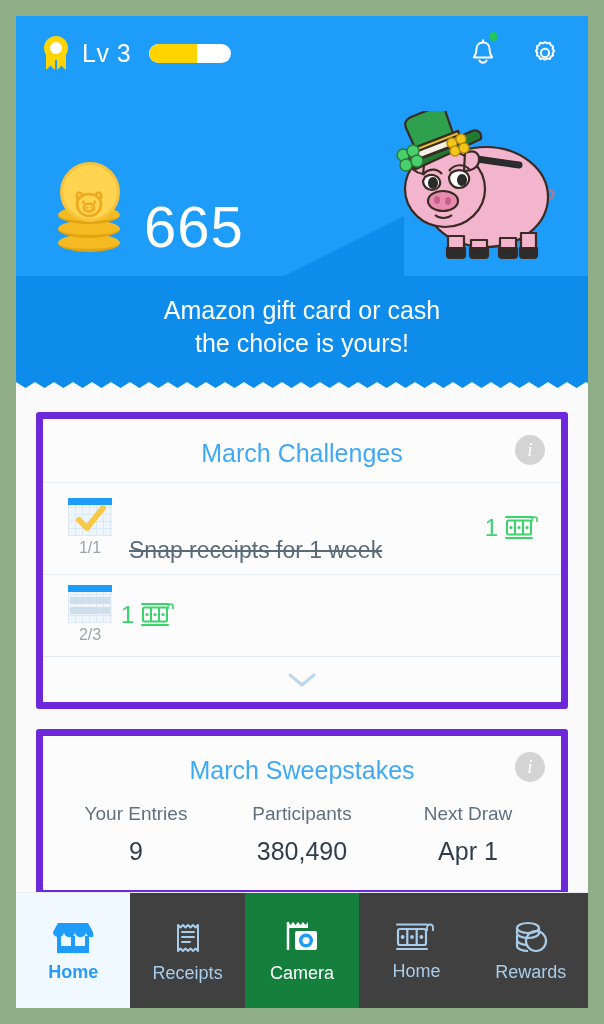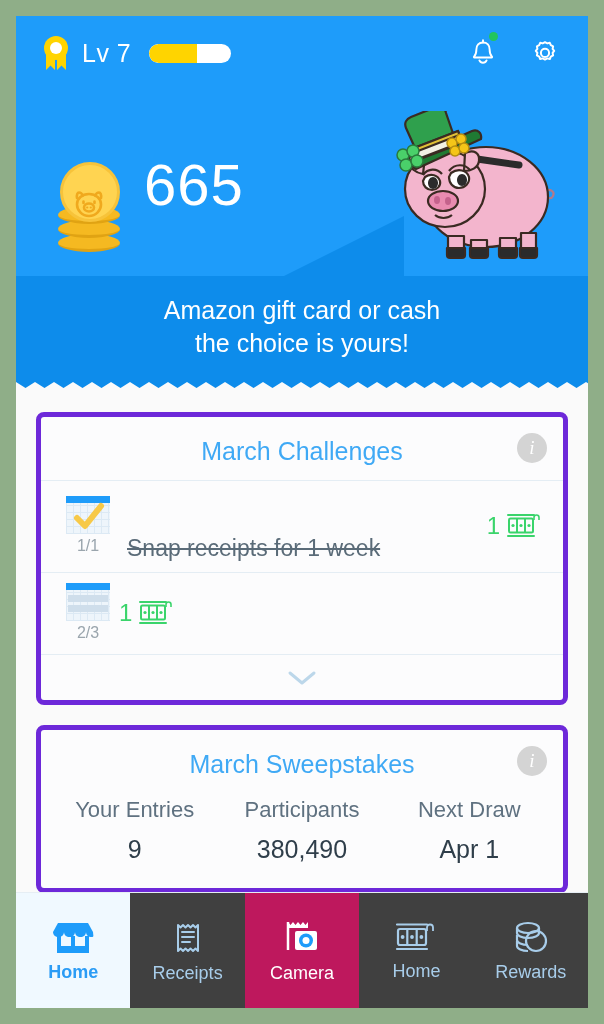--- a/index.html
+++ b/index.html
@@ -64,21 +64,21 @@
   .progress-fill { height:100%; background:#ffd400; border-radius:10px 0 0 10px; }
   .hdr-actions { margin-left:auto; display:flex; align-items:center; gap:28px; position:relative; }
   .icon-btn { width:34px; height:34px; position:relative; cursor:pointer; }
   .notif-dot {
     position:absolute; width:9px; height:9px; border-radius:50%;
     background:#22c55e; right:2px; top:-4px;
   }
   
   .coin-row {
     position:absolute; left:34px; top:140px;
-    display:flex; align-items:flex-start; gap:16px;
+    display:flex; align-items:flex-end; gap:16px;
   }
   .coin-stack { width:78px; height:100px; position:relative; }
   .coin-disc {
     position:absolute; left:8px; width:62px; height:18px;
     background:#f5b921; border-radius:50%;
     border-bottom:3px solid #e0a313;
   }
   .coin-top {
     position:absolute; left:10px; top:6px;
     width:60px; height:60px; border-radius:50%;
@@ -96,21 +96,21 @@
     text-align:center; position:relative;
   }
   .banner-line { color:#ffffff; font-size:25px; font-weight:300; line-height:1.3; }
   .zigzag { height:13px; width:100%; flex:0 0 auto; }
   
   .content {
     flex:1 1 auto; background:#fafafa; padding:24px 20px 0;
     overflow:hidden;
   }
   .card {
-    background:#fcfcfd; border:5px solid #6d28d9; border-radius:8px;
+    background:#fcfcfd; border:7px solid #6d28d9; border-radius:3px;
     margin-bottom:20px; overflow:hidden;
   }
   .card-head { position:relative; padding:20px 0 14px; text-align:center; }
   .card-title { color:#3fa9f5; font-size:25px; font-weight:400; }
   .info-icon {
     position:absolute; right:16px; top:16px;
     width:30px; height:30px; border-radius:50%;
     background:#d4d4d4; color:#ffffff;
     font-size:19px; font-style:italic; font-family:"Liberation Serif", serif;
     display:flex; align-items:center; justify-content:center;
@@ -144,55 +144,55 @@
   .ch-label.done { text-decoration:line-through; color:#5a6b78; }
   .ch-reward { display:flex; align-items:center; gap:7px; flex:0 0 auto; padding-right:6px; }
   .ch-reward-num { color:#3ad46b; font-size:24px; font-weight:400; }
   .ch-expand {
     border-top:1px solid #e4edf4; height:46px;
     display:flex; align-items:center; justify-content:center; cursor:pointer;
   }
   
   .sw-grid { display:flex; padding:4px 10px 24px; }
   .sw-col { flex:1 1 0; text-align:center; }
-  .sw-head { font-size:22px; color:#5f7180; font-weight:400; }
+  .sw-head { font-size:19px; color:#5f7180; font-weight:400; }
   .sw-val { font-size:25px; color:#2f3e4a; font-weight:400; margin-top:12px; }
   
   .nav {
     flex:0 0 auto; height:116px; display:flex;
     border-top:1px solid #e6eef4; background:#ffffff;
   }
   .nav-item {
     flex:1 1 0; display:flex; flex-direction:column;
     align-items:center; justify-content:center; gap:7px; cursor:pointer;
     background:#404040;
   }
   .nav-item.active-home { background:#f0f9ff; }
-  .nav-item.active-cam { background:#be185d; }
+  .nav-item.active-cam { background:#15803d; }
   .nav-label { font-size:18px; color:#a8cdea; font-weight:400; }
   .nav-item.active-home .nav-label { color:#2b9cf5; font-weight:700; }
   .nav-item.active-cam .nav-label { color:#ffffff; }
 </style>
 </head>
 <body>
 
 <div class="frame">
 
   <div class="header">
     <div class="hdr-diag"></div>
 
     <div class="hdr-top">
       <div class="lvl-group">
         <div class="badge-icon">
           <div class="btail-l"></div>
             <div class="btail-r"></div>
           <div class="bcircle"></div>
             <div class="binner"></div>
         </div>
-        <div class="lvl-text">Lv 7</div>
+        <div class="lvl-text">Lv 3</div>
         <div class="progress-track">
           <div class="progress-fill" id="lvlfill" style="width: 58%;"></div>
         </div>
       </div>
 
       <div class="hdr-actions">
         <div class="icon-btn">
           <div class="notif-dot"></div>
           <svg width="34" height="34" viewBox="0 0 34 34">
             <path d="M17 6.5c-4.2 0-6.6 3-6.6 6.8 0 5.2-1.6 6.6-2.4 7.4-.3.3-.1.8.3.8h17.4c.4 0 .6-.5.3-.8-.8-.8-2.4-2.2-2.4-7.4 0-3.8-2.4-6.8-6.6-6.8z" fill="none" stroke="#ffffff" stroke-width="1.9" stroke-linejoin="round"></path>

